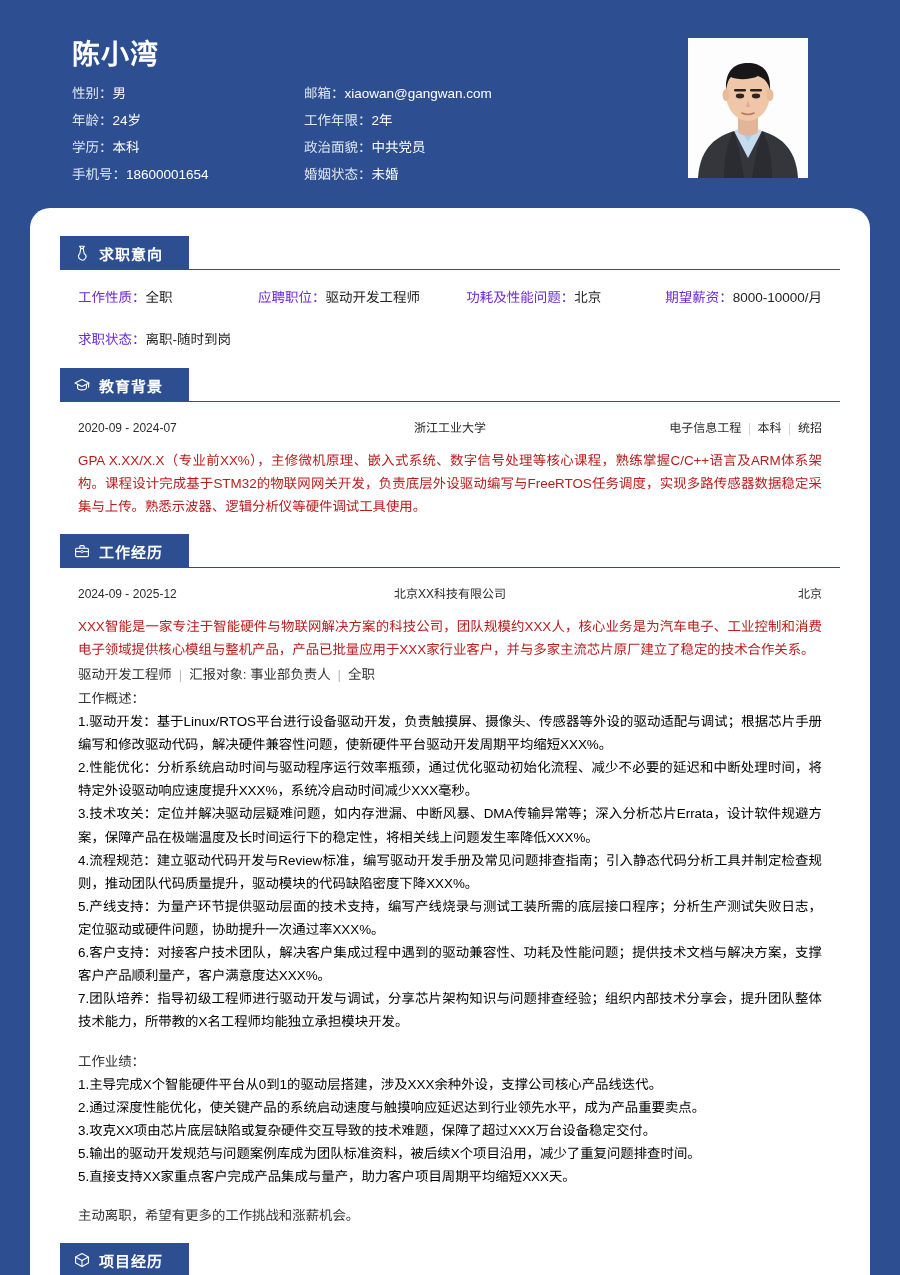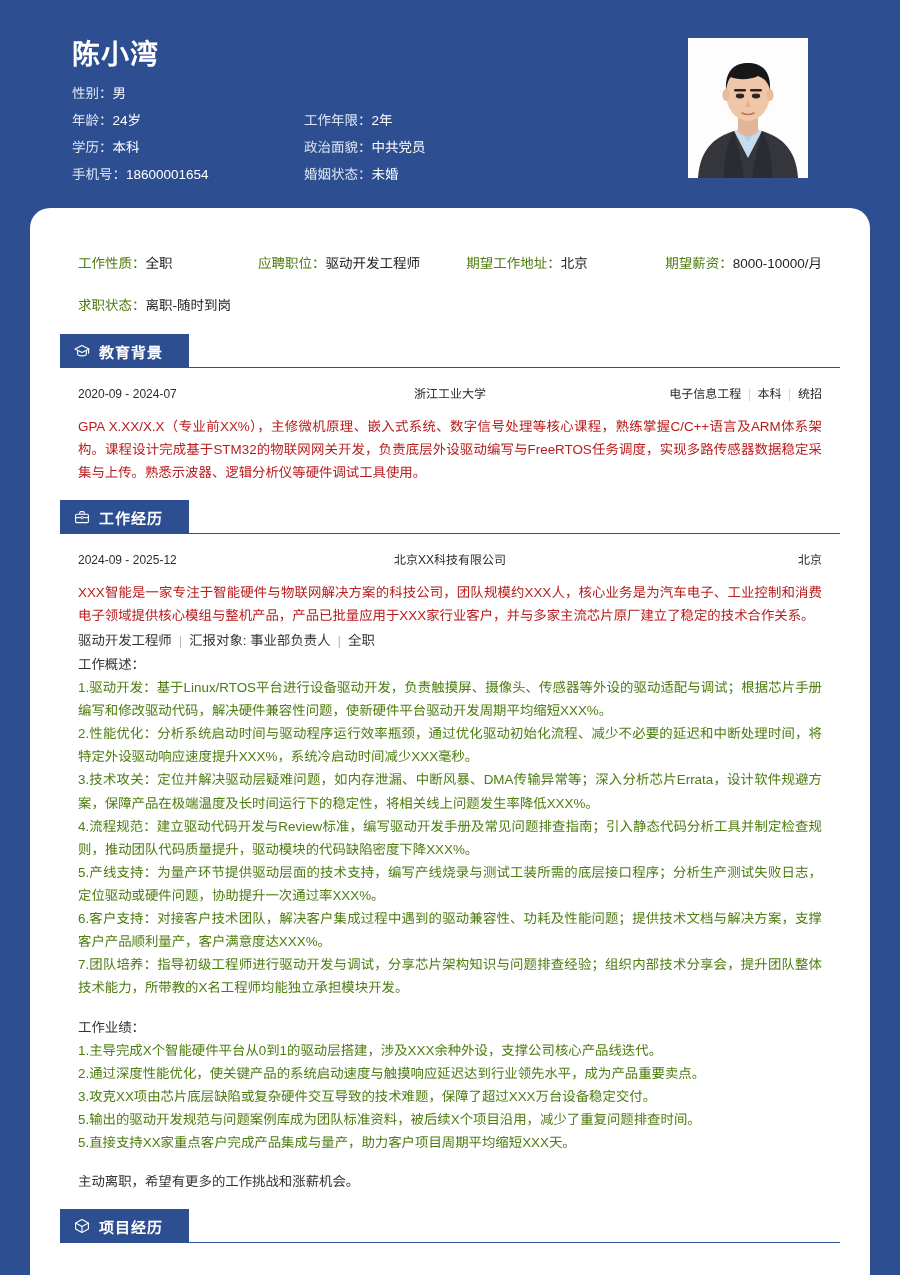--- a/index.html
+++ b/index.html
@@ -127,21 +127,21 @@
   .intent-row {
     display: flex;
     margin-bottom: 22px;
   }
   .intent-row:last-child { margin-bottom: 4px; }
   .intent-cell {
     font-size: 13.5px;
     color: #333333;
     white-space: nowrap;
   }
-  .intent-cell .lab { color: #4d7c0f; }
+  .intent-cell .lab { color: #6d28d9; }
   .intent-cell .val { color: #222; }
   .ic-w1 { width: 192px; }
   .ic-w2 { width: 222px; }
   .ic-w3 { width: 212px; }
   .ic-w4 { width: auto; }
 
   
   .entry-head {
     display: flex;
     align-items: baseline;
@@ -181,21 +181,21 @@
 
   .block-title {
     font-size: 13.4px;
     color: #333333;
     line-height: 1.72;
   }
 
   .list-item {
     font-size: 13.4px;
     line-height: 1.72;
-    color: #4d7c0f;
+    color: #000000;
     text-align: justify;
   }
 
   .closing {
     font-size: 13.4px;
     line-height: 1.72;
     color: #333333;
     margin-top: 16px;
   }
 </style>
@@ -207,20 +207,23 @@
   <div class="header">
 
     <div class="hdr-name">陈小湾</div>
 
     <div class="hdr-fields">
 
       <div class="hdr-row">
         <div class="hdr-cell col1">
           <span class="lab">性别：</span><span class="val">男</span>
         </div>
+        <div class="hdr-cell col2">
+          <span class="lab">邮箱：</span><span class="val">xiaowan@gangwan.com</span>
+        </div>
       </div>
 
       <div class="hdr-row">
         <div class="hdr-cell col1">
           <span class="lab">年龄：</span><span class="val">24岁</span>
         </div>
         <div class="hdr-cell col2">
           <span class="lab">工作年限：</span><span class="val">2年</span>
         </div>
       </div>
@@ -272,30 +275,41 @@
 
         <path d="M60 62 L58 69 L62 69 Z" fill="#dfab8c"></path>
         <path d="M54 75 Q60 78 66 75" stroke="#b9775f" stroke-width="1.6" fill="none" stroke-linecap="round"></path>
       </svg>
     </div>
   </div>
 
   <div class="card">
 
     <div class="section">
+      <div class="sec-head">
+        <span class="sec-bar">
+          <span class="sec-icon">
+            <svg viewBox="0 0 16 16" xmlns="http://www.w3.org/2000/svg" aria-hidden="true">
+              <path d="M5.6 1.2h4.8l-1.2 2.1H6.8z" fill="none" stroke="#fff" stroke-width="1.1" stroke-linejoin="round"></path>
+              <path d="M6.8 3.6h2.4l1 5.1a3.4 3.4 0 0 1-3.4 5.9 3.4 3.4 0 0 1-1-5.9z" fill="none" stroke="#fff" stroke-width="1.1" stroke-linejoin="round"></path>
+            </svg>
+          </span>
+          <span>求职意向</span>
+        </span>
+      </div>
       <div class="sec-body">
         <div class="intent-row">
           <div class="intent-cell ic-w1">
             <span class="lab">工作性质：</span><span class="val">全职</span>
           </div>
           <div class="intent-cell ic-w2">
             <span class="lab">应聘职位：</span><span class="val">驱动开发工程师</span>
           </div>
           <div class="intent-cell ic-w3">
-            <span class="lab">期望工作地址：</span><span class="val">北京</span>
+            <span class="lab">功耗及性能问题：</span><span class="val">北京</span>
           </div>
           <div class="intent-cell ic-w4">
             <span class="lab">期望薪资：</span><span class="val">8000-10000/月</span>
           </div>
         </div>
         <div class="intent-row">
           <div class="intent-cell ic-w1">
             <span class="lab">求职状态：</span><span class="val">离职-随时到岗</span>
           </div>
         </div>

